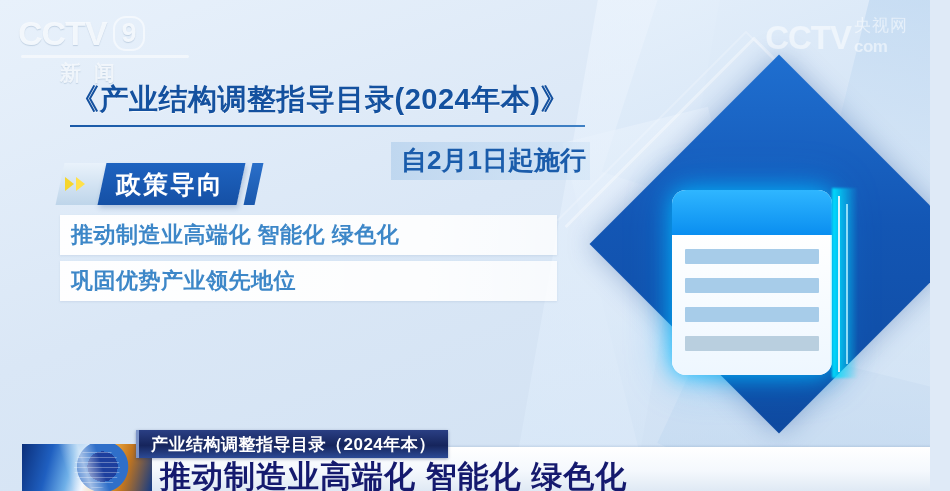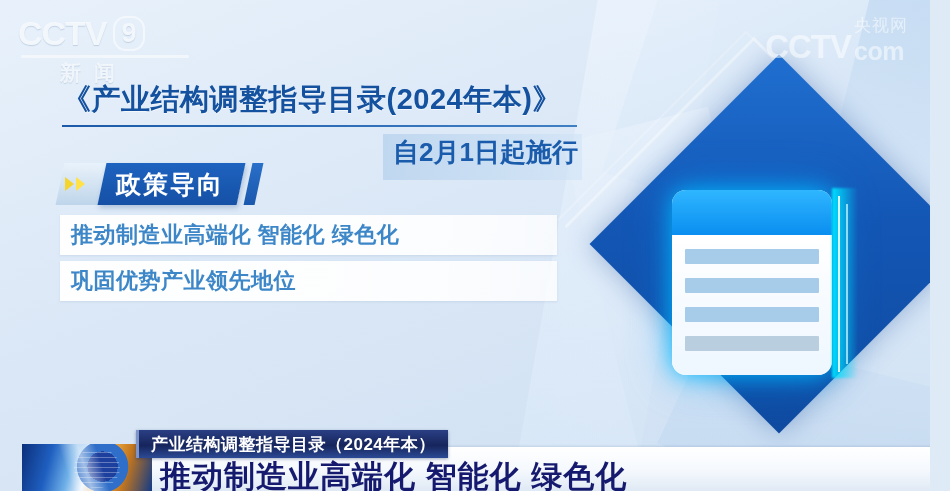--- a/index.html
+++ b/index.html
@@ -142,41 +142,42 @@
     width:190px; height:56px; opacity:.55;
     color:#fff; text-align:right;
   }
   .wm-row { display:flex; align-items:flex-end; justify-content:flex-end; gap:3px; }
   .wm-cctv {
     font-size:33px; font-weight:bold; letter-spacing:-1px;
     color:rgba(255,255,255,.92);
   }
   .wm-right { display:flex; flex-direction:column; align-items:flex-start; }
   .wm-cn { font-size:17px; font-weight:normal; letter-spacing:1px; color:rgba(255,255,255,.95); }
-  .wm-com { font-size:25px; font-weight:bold; color:rgba(255,255,255,.92); letter-spacing:-.5px; }
-
-  
-  .title-block { position:absolute; left:62px; top:80px; width:520px; }
+  .wm-com { font-size:17px; font-weight:bold; color:rgba(255,255,255,.92); letter-spacing:-.5px; }
+
+  
+  .title-block { position:absolute; left:70px; top:80px; width:520px; }
   .main-title {
     font-size:29px; font-weight:bold; color:#14519f;
     letter-spacing:.5px; white-space:nowrap;
     text-shadow:0 1px 0 rgba(255,255,255,.6);
   }
   .title-rule {
     margin-top:5px; height:2px; width:515px;
     background:linear-gradient(90deg,#1a5aa8,#3f80c4);
   }
   .subtitle-wrap {
     margin-top:7px; display:flex; justify-content:flex-end;
   }
   .subtitle {
     font-size:26px; font-weight:bold; color:#1a5cab;
-    padding:1px 4px 10px 10px;
+    padding:1px 4px 2px 10px;
     background:linear-gradient(90deg,rgba(186,212,238,.85),rgba(205,226,246,.5));
     white-space:nowrap;
+    margin-top:8px;
   }
 
   
   .tag-row { position:absolute; left:60px; top:163px; display:flex; align-items:stretch; height:42px; }
   .tag-arrows {
     width:44px;
     background:linear-gradient(180deg,#e9f2fb,#bed5ea);
     display:flex; align-items:center; gap:2px; padding-left:5px;
     transform:skewX(-12deg);
   }

